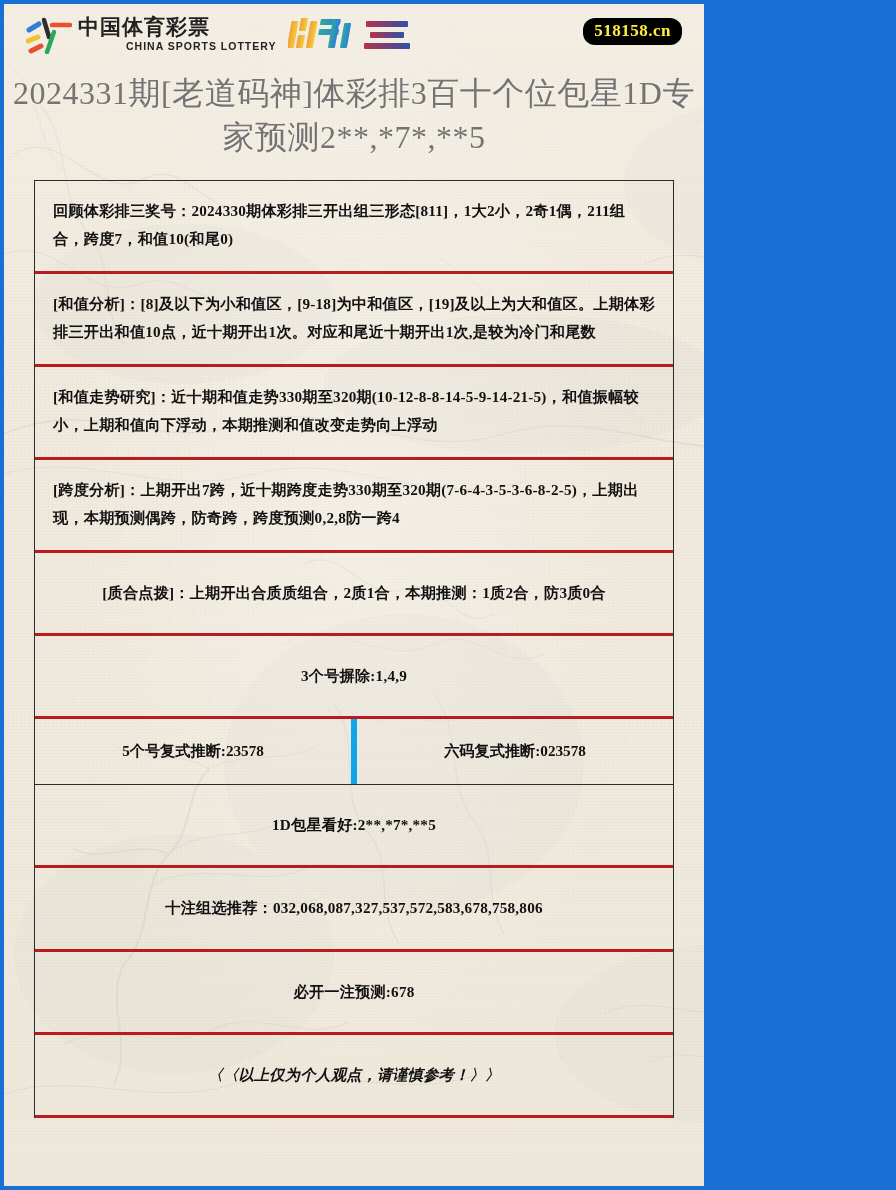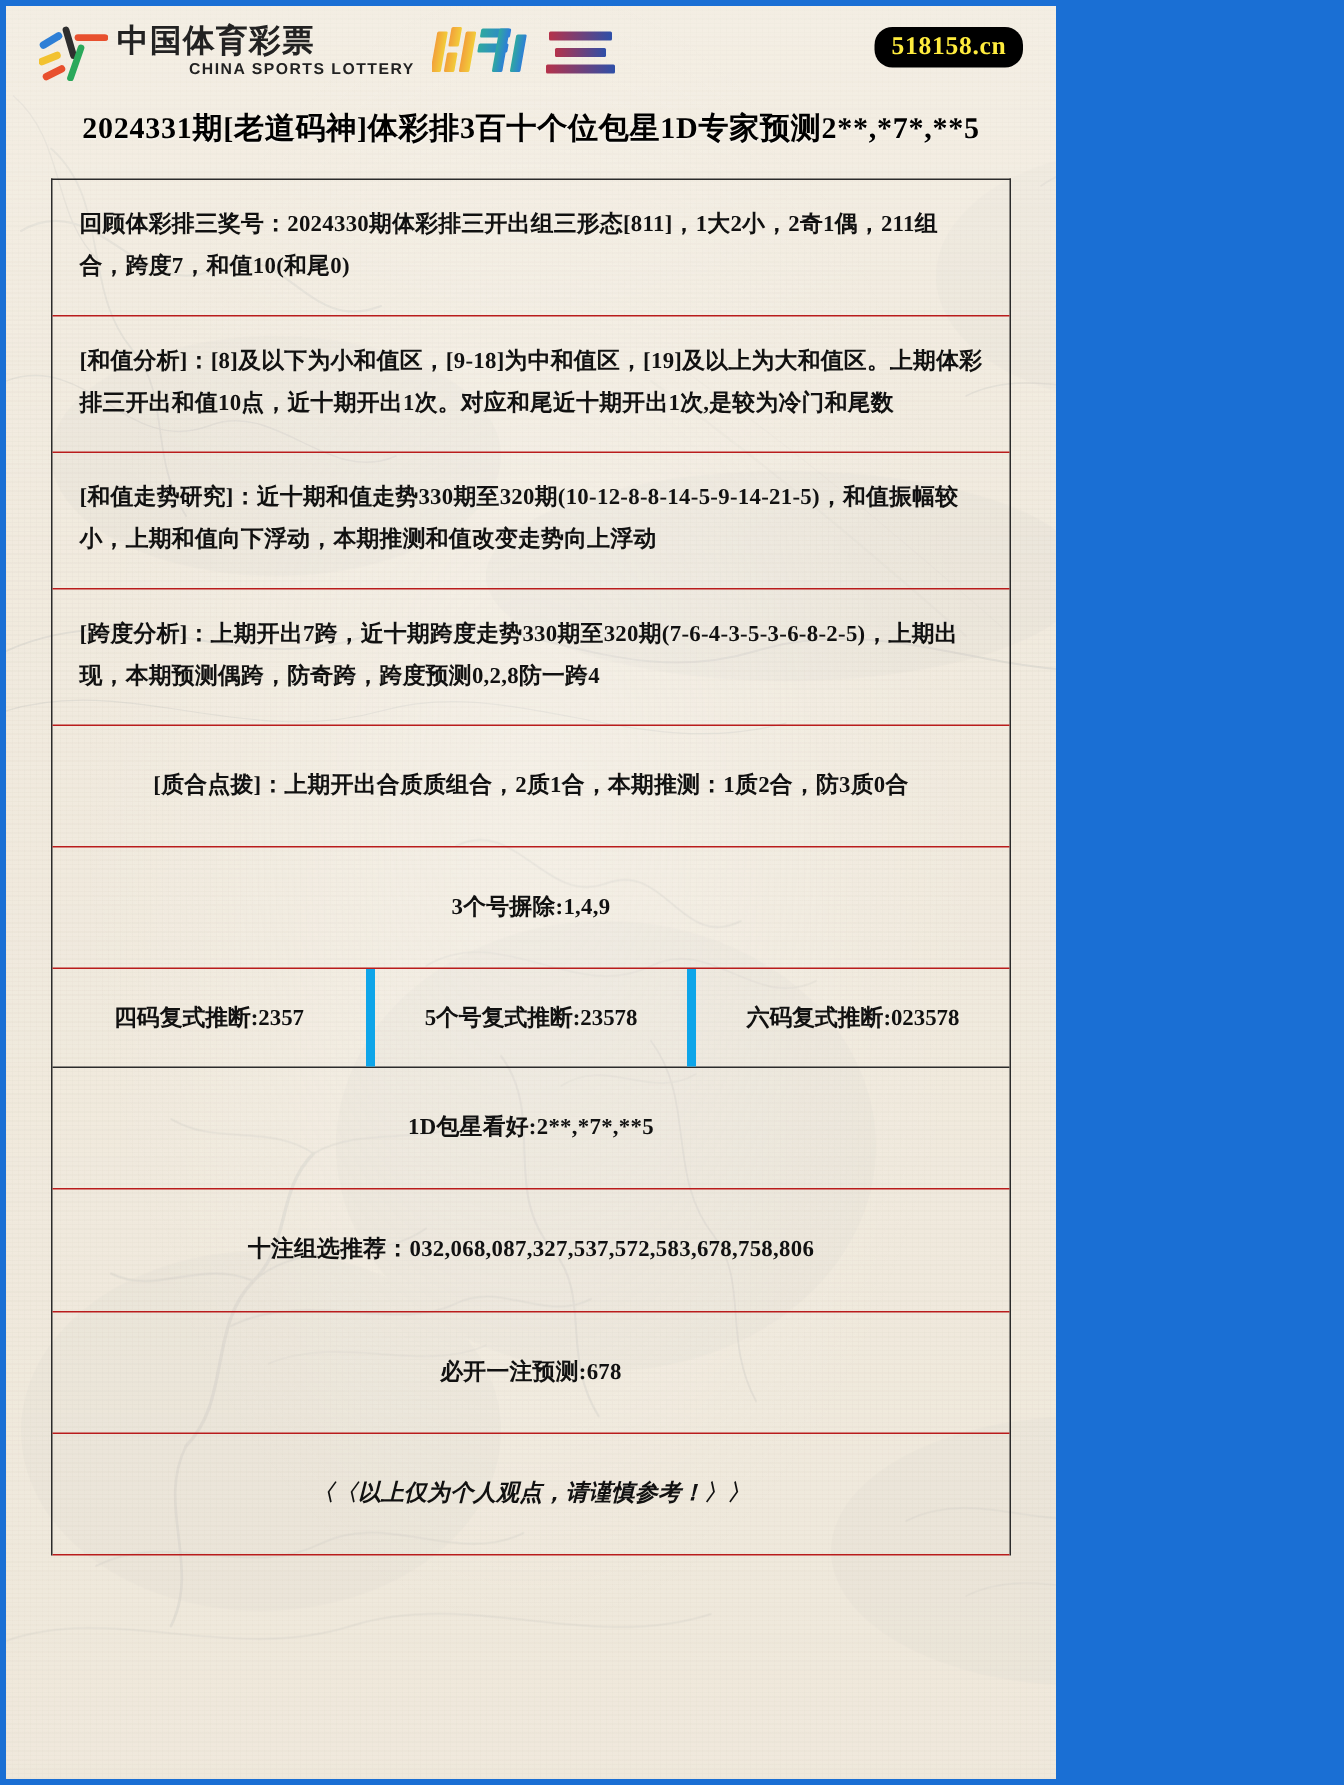--- a/index.html
+++ b/index.html
@@ -103,39 +103,39 @@
     padding: 3px 11px 4px 11px;
     letter-spacing: 0.5px;
     border-radius: 12px;
   }
 
   
   .title {
     position: relative;
     z-index: 5;
     text-align: center;
-    color: #000000;
+    color: #737373;
     font-family: "Liberation Serif", "DejaVu Serif", serif;
-    font-weight: bold;
-    font-size: 20px;
+    font-weight: normal;
+    font-size: 32px;
     letter-spacing: 0.5px;
     margin-top: 6px;
     text-shadow: 0 1px 0 rgba(255,255,255,0.35);
   }
 
   
   .table-wrap {
     position: relative;
     z-index: 5;
     margin: 20px 30px 0 30px;
     border: 1px solid #2b2b2b;
     border-bottom: none;
   }
   .row {
-    border-bottom: 1px solid #b91c1c;
+    border-bottom: 3px solid #b91c1c;
     padding: 16px 18px;
     color: #111;
     font-size: 15.2px;
     line-height: 1.85;
     font-family: "Liberation Serif", "DejaVu Serif", serif;
     font-weight: bold;
     letter-spacing: 0.2px;
   }
   .row.tall { min-height: 58px; }
   .row.center {
@@ -302,21 +302,20 @@
     <div class="row tall">[和值走势研究]：近十期和值走势330期至320期(10-12-8-8-14-5-9-14-21-5)，和值振幅较小，上期和值向下浮动，本期推测和值改变走势向上浮动</div>
 
     <div class="row tall">[跨度分析]：上期开出7跨，近十期跨度走势330期至320期(7-6-4-3-5-3-6-8-2-5)，上期出现，本期预测偶跨，防奇跨，跨度预测0,2,8防一跨4</div>
 
     <div class="row center pad-lg">[质合点拨]：上期开出合质质组合，2质1合，本期推测：1质2合，防3质0合</div>
 
 
     <div class="row center pad-lg">3个号摒除:1,4,9</div>
 
     <div class="cols">
-      <div class="col">四码复式推断:2357</div>
       <div class="col">5个号复式推断:23578</div>
       <div class="col">六码复式推断:023578</div>
     </div>
 
     <div class="row center pad-lg">1D包星看好:2**,*7*,**5</div>
 
     <div class="row center pad-lg">十注组选推荐：032,068,087,327,537,572,583,678,758,806</div>
 
     <div class="row center pad-lg">必开一注预测:678</div>
 

